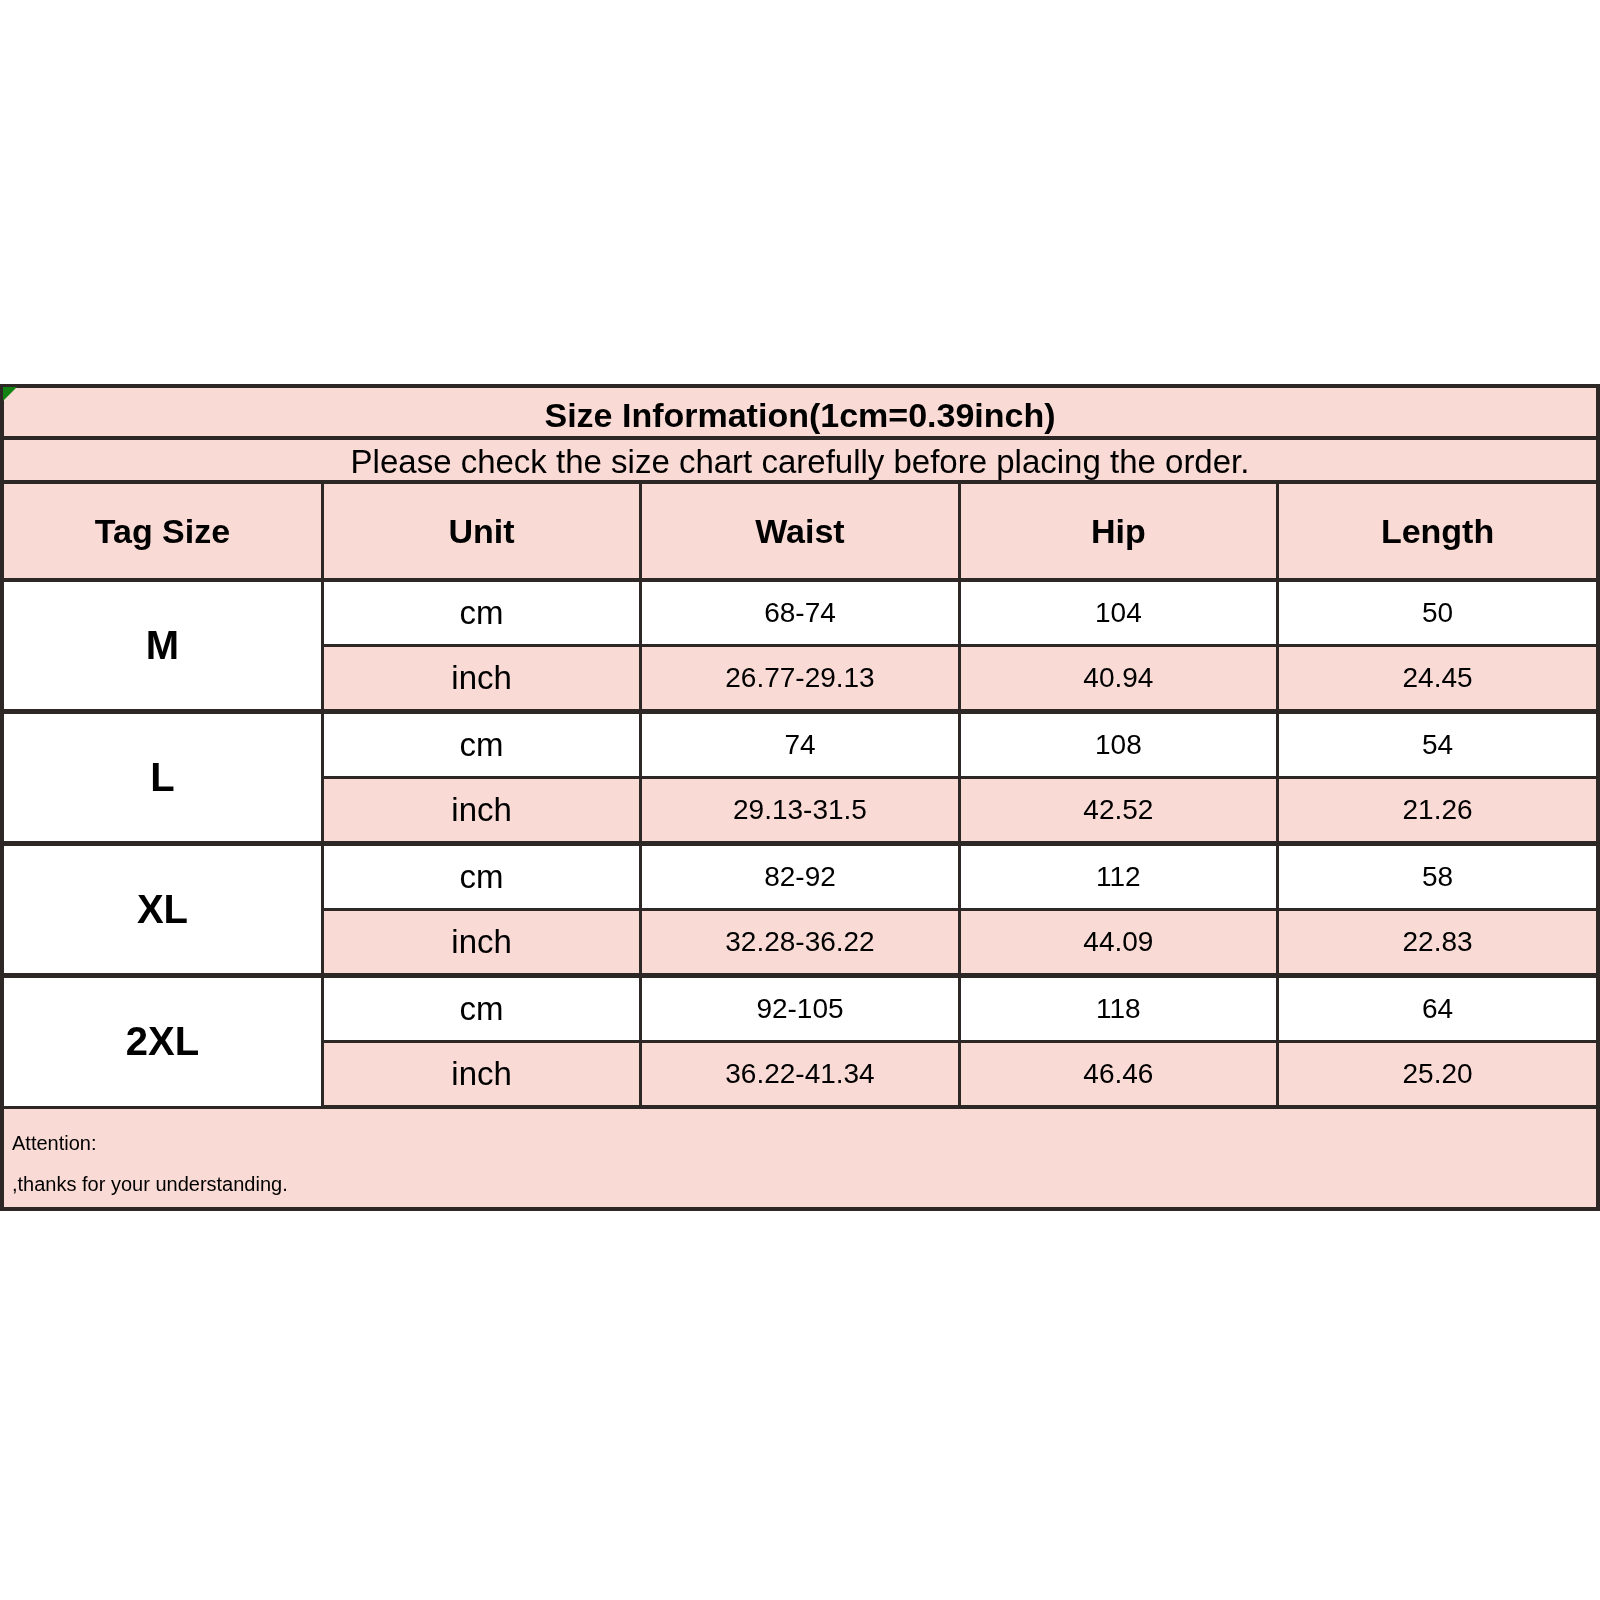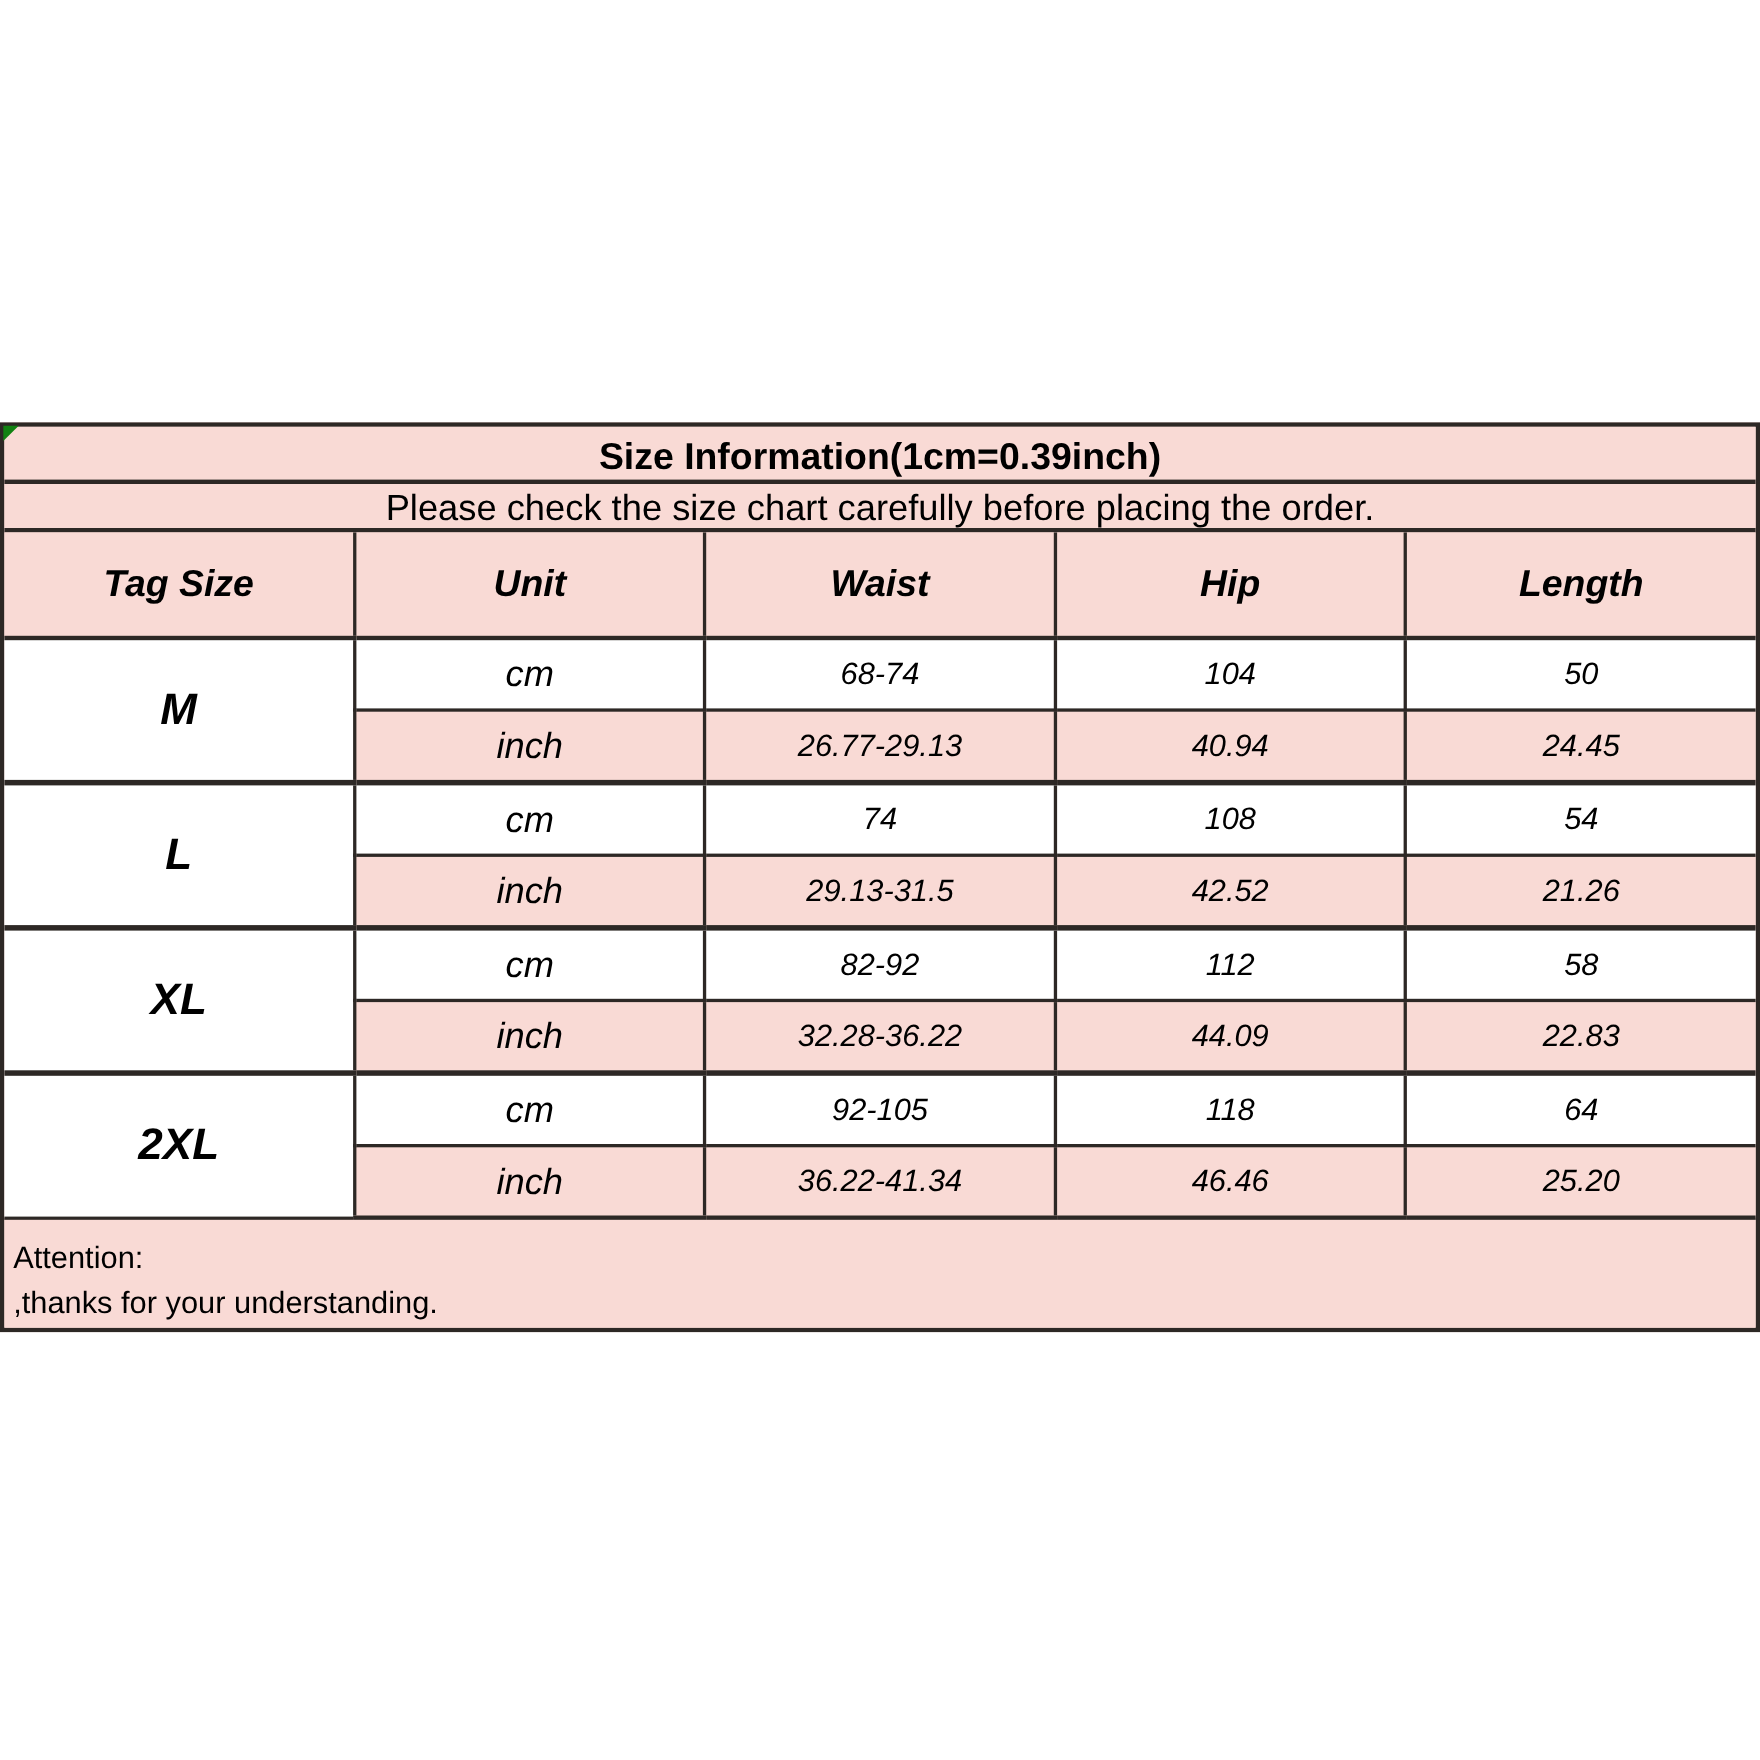--- a/index.html
+++ b/index.html
@@ -57,21 +57,20 @@
     width: 100%;
     border-collapse: collapse;
     table-layout: fixed;
   }
   .size-table col { width: 20%; }
   .size-table th, .size-table td {
     border: 3px solid var(--bd);
     text-align: center;
     vertical-align: middle;
     padding: 12px;
-    font-style: italic;
   }
   .size-table th:first-child, .size-table td:first-child { border-left: none; }
   .size-table th:last-child,  .size-table td:last-child  { border-right: none; }
   .size-table thead th { border-top: none; }
   .size-table thead tr { height: 96px; }
   .size-table thead th {
     background: var(--pink);
     font-size: 34px; font-weight: bold;
     border-bottom-width: 4px;
   }
@@ -83,21 +82,21 @@
     font-size: 40px; font-weight: bold;
   }
   .size-table td.unit { font-size: 33px; }
   .size-table td.val  { font-size: 28px; }
   .size-table tr.gsep td { border-top-width: 5px; }
   .size-table tbody tr:last-child td { border-bottom-width: 4px; }
   .attention {
     flex: 1;
     background: var(--pink);
     padding: 14px 8px 0 8px;
-    font-size: 28px;
+    font-size: 20px;
     line-height: 41px;
     text-align: left;
   }
   .attention .ln { min-height: 41px; }
   .attention .ln-justify {
     text-align: justify;
     text-align-last: justify;
     padding-right: 48px;
   }
 </style>

